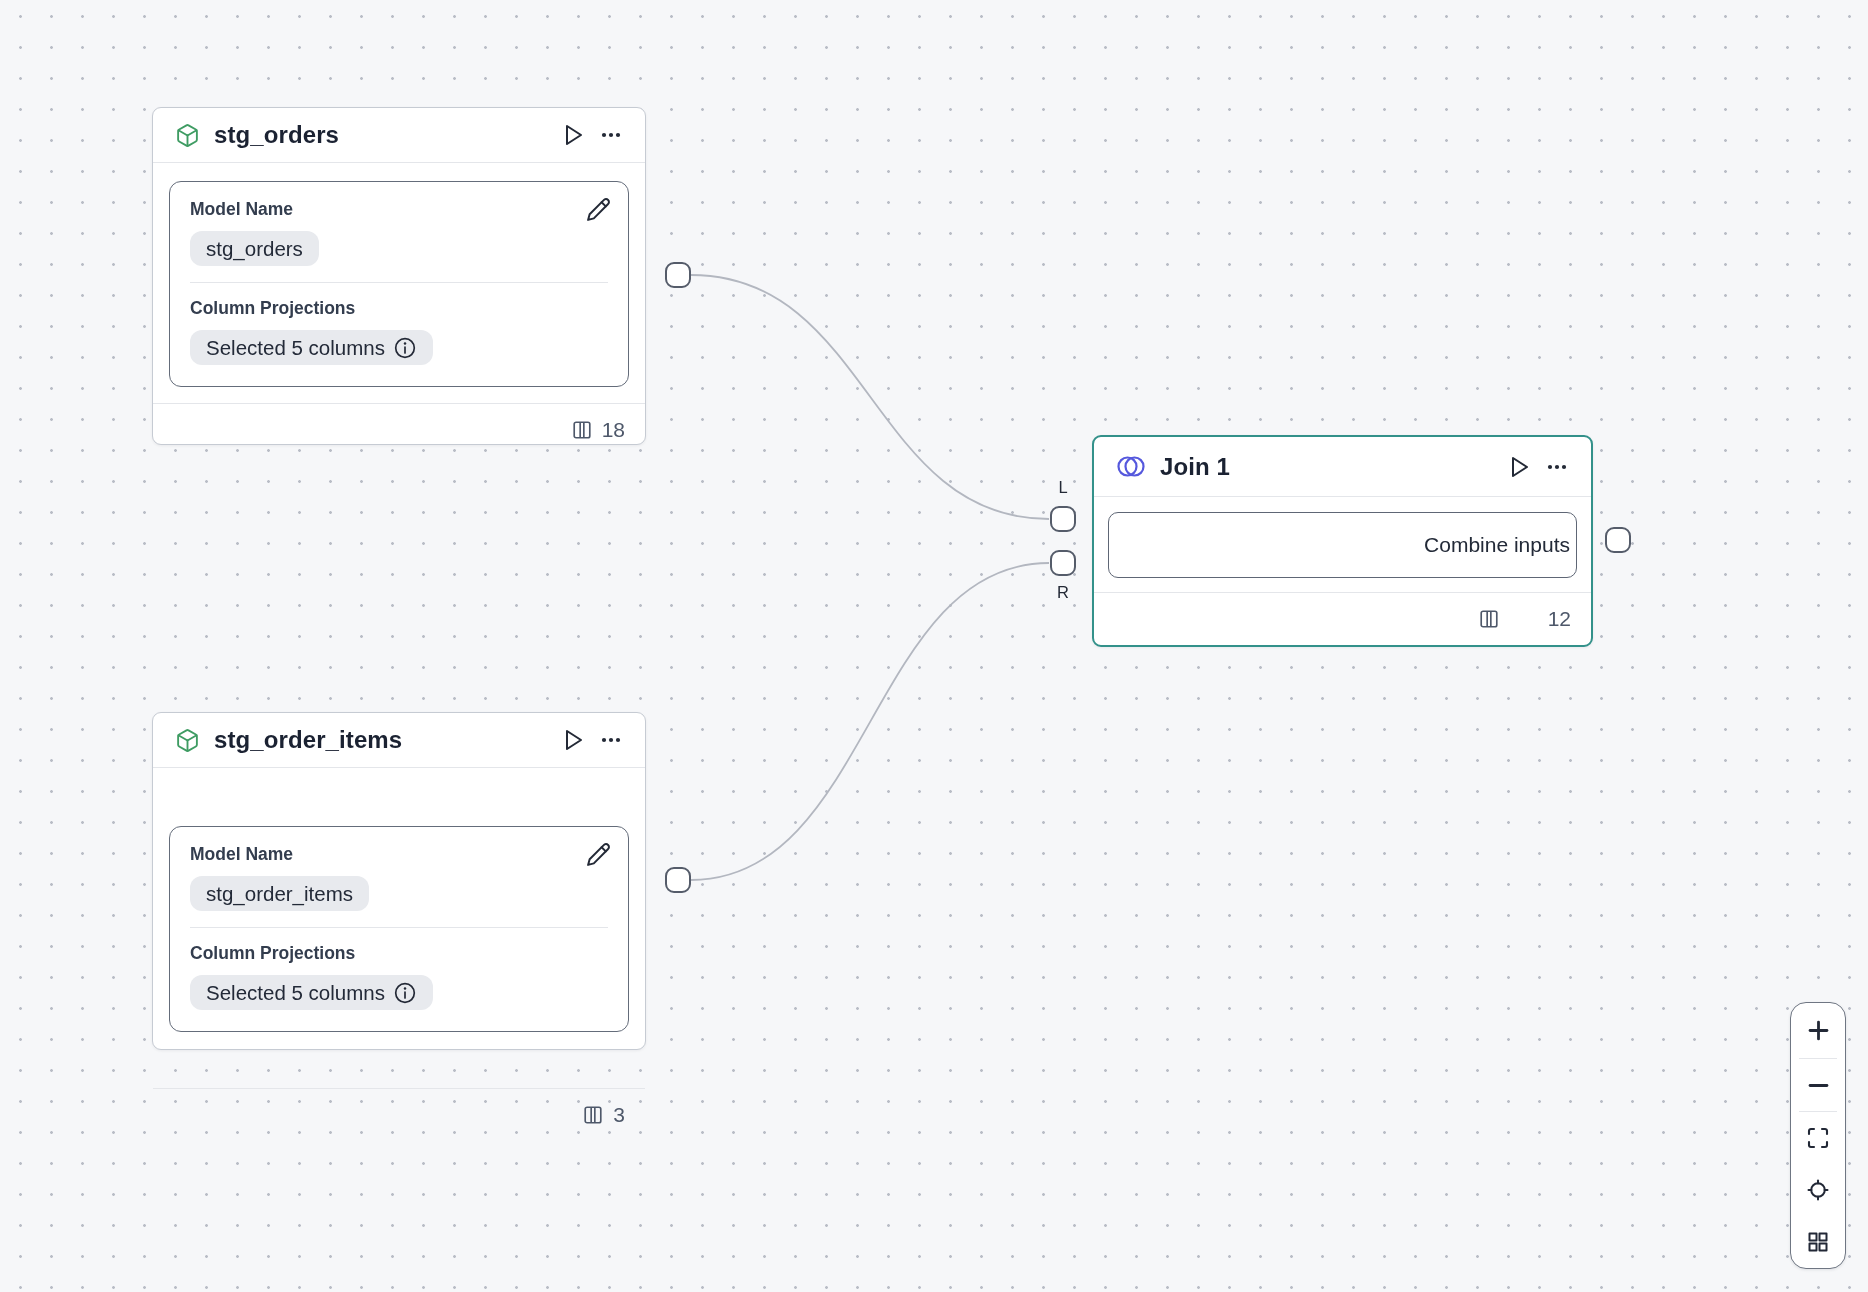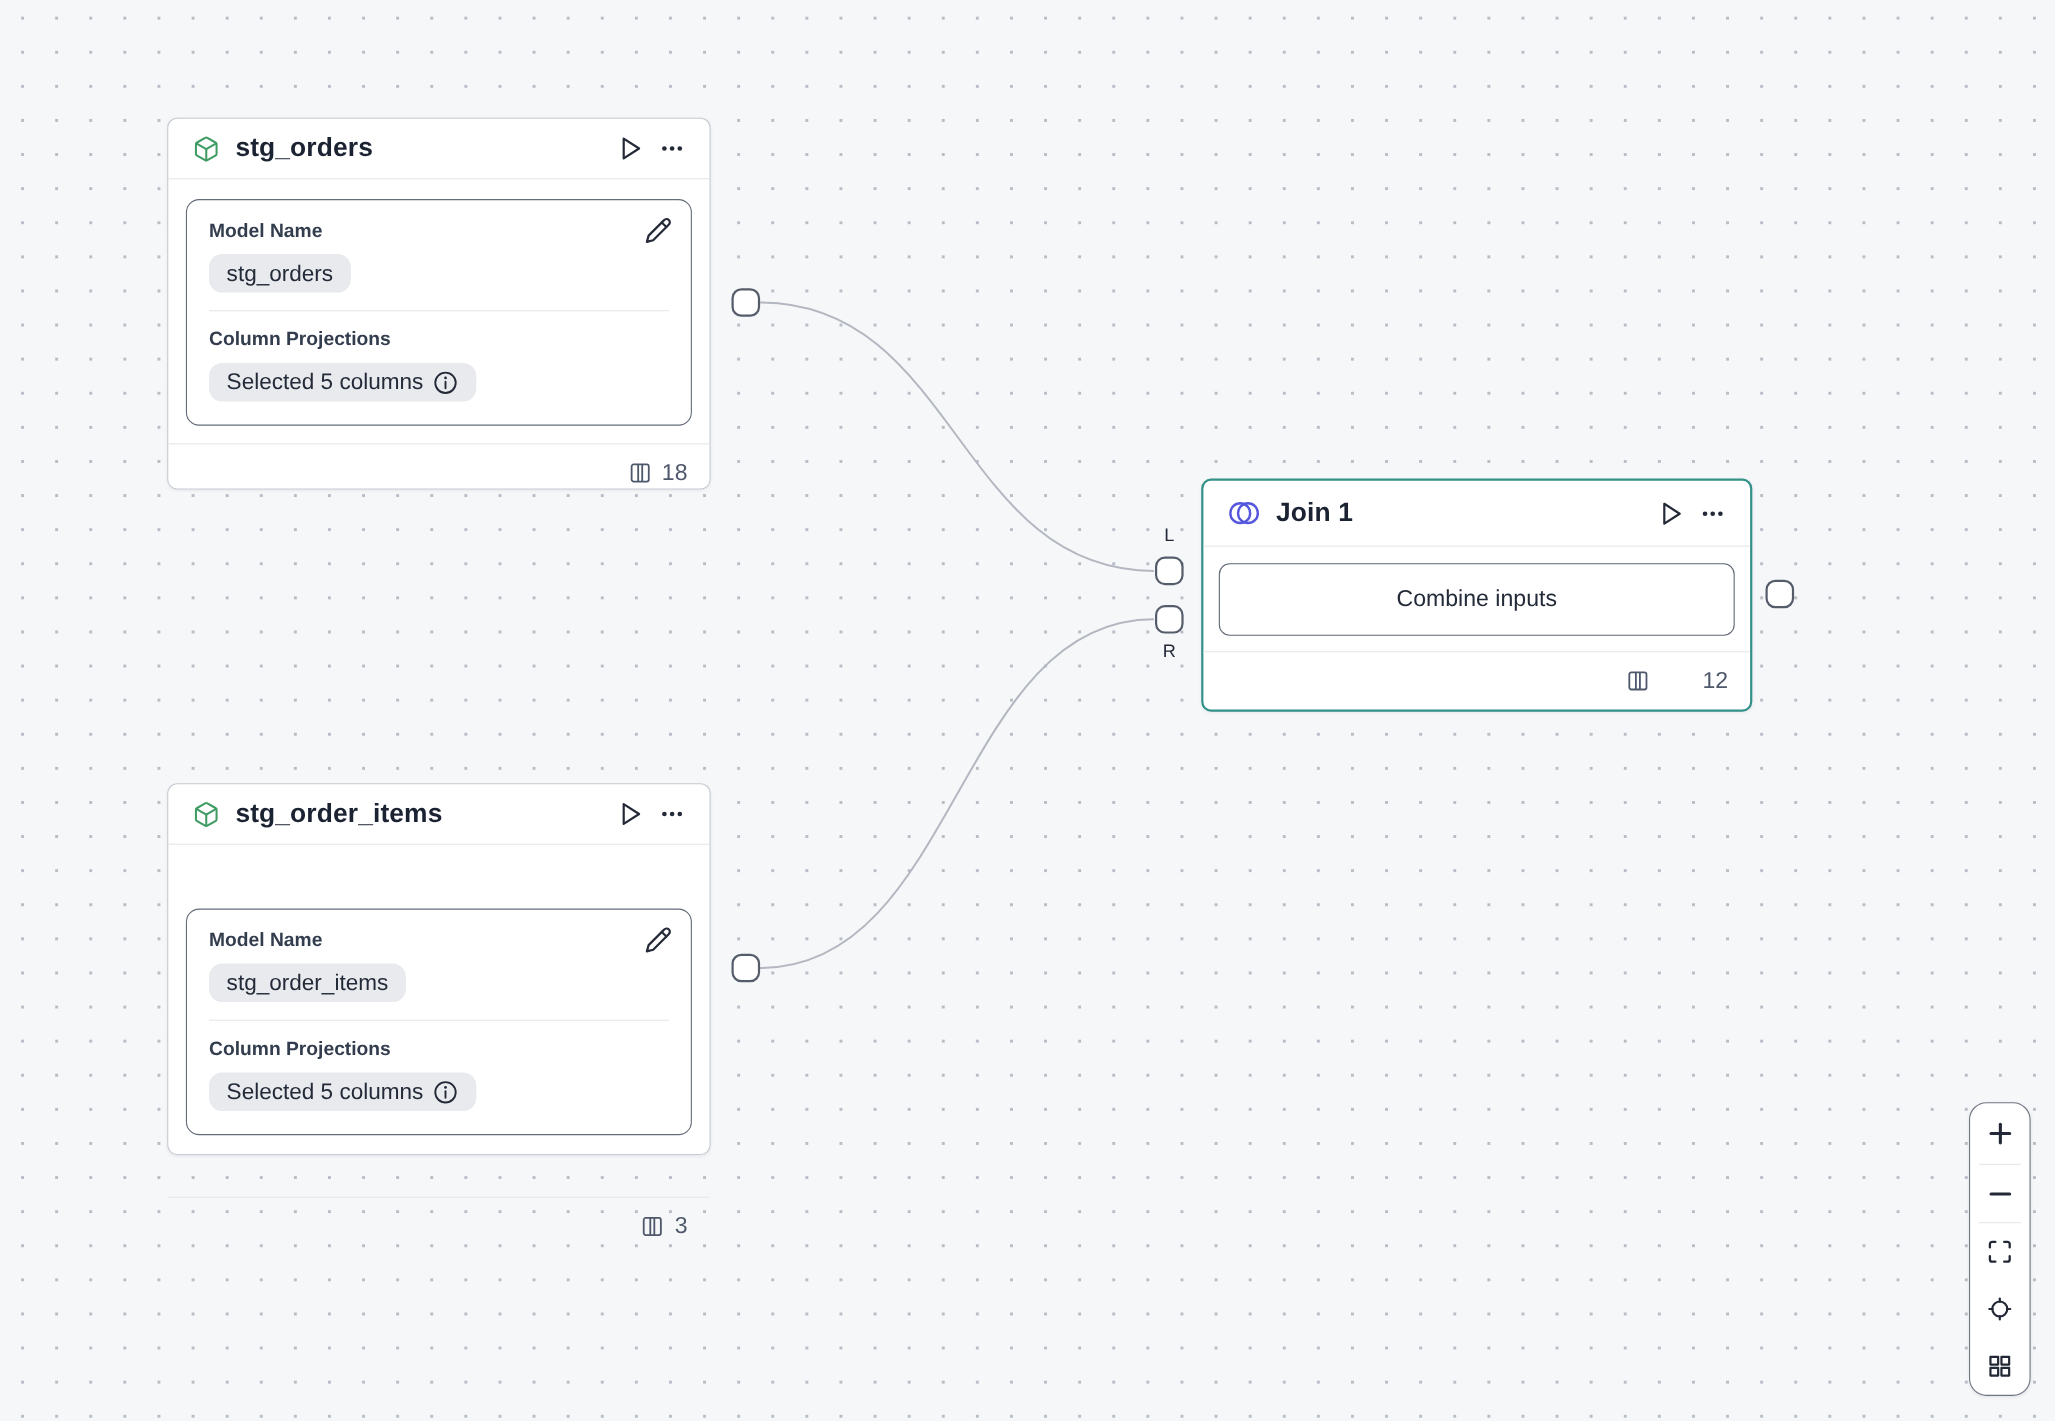--- a/index.html
+++ b/index.html
@@ -75,20 +75,21 @@
     color:#4e586a;
   }
   .node--join .node__footer{height:52px;gap:48px;}
   .count{font-size:21px;color:#4e586a;}
 
   .combine-btn{
     display:block;width:469px;height:66px;margin:0 auto;
     background:#fff;border:1.5px solid #5e6675;border-radius:10px;
     font-family:inherit;font-size:21px;font-weight:500;color:#232a38;
     cursor:pointer;
+    text-align:right;
   }
   .node--join .node__body{display:flex;align-items:center;justify-content:center;}
 
   
   .handle{
     position:absolute;z-index:3;
     width:26px;height:26px;box-sizing:border-box;
     background:#fff;border:2px solid #555c6a;border-radius:9px;
     cursor:crosshair;
   }

